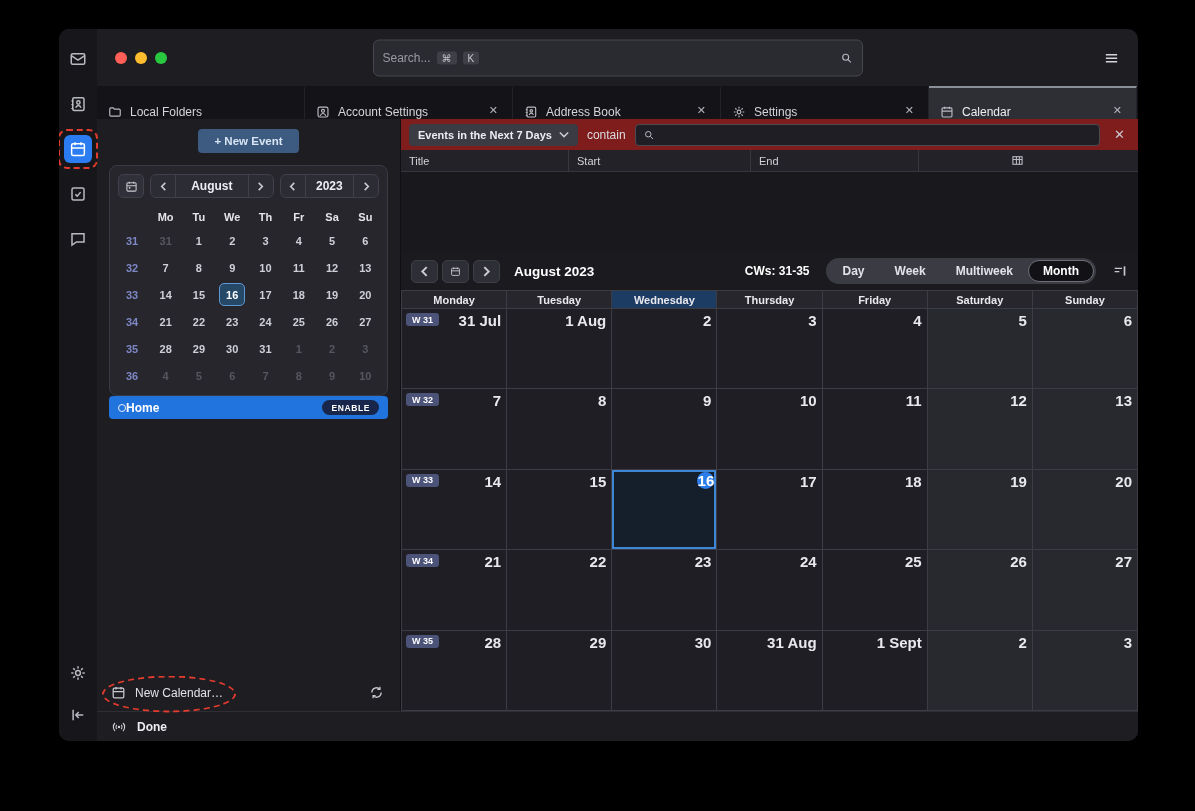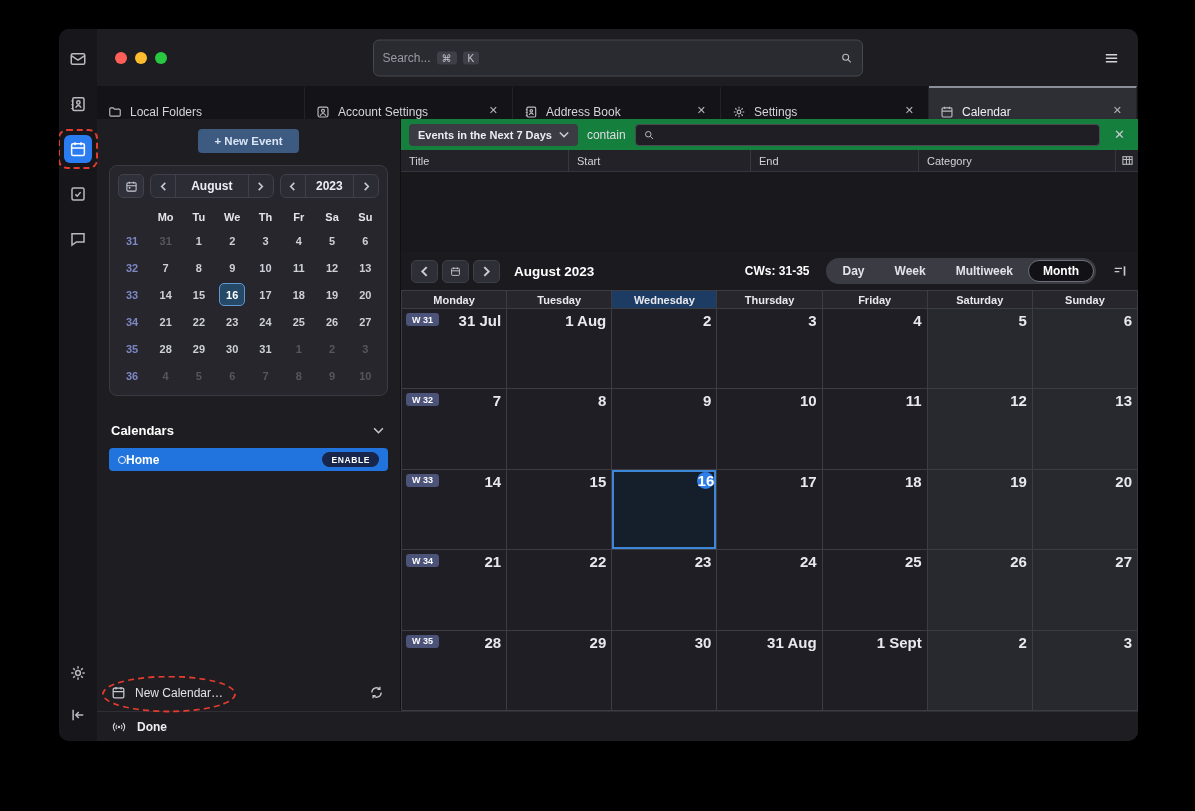--- a/index.html
+++ b/index.html
@@ -85,21 +85,21 @@
 
   .pane-bottom{ margin-top:auto; display:flex; align-items:center; padding:9px 16px 11px 14px; position:relative; }
   .new-cal{ display:flex; align-items:center; gap:9px; color:#e2e2e8; font-size:12px; cursor:pointer; }
   .new-cal svg{ width:15px; height:15px; color:#c9c9d2; }
   .newcal-annotation{ position:absolute; left:5px; top:50%; transform:translateY(-50%); width:134px; height:37px;
     border:2px dashed #e33b2e; border-radius:50%; pointer-events:none; }
   .sync-btn{ margin-left:auto; color:#c9c9d2; cursor:pointer; } .sync-btn svg{ width:15px; height:15px; }
 
   
   .main-area{ flex:1; min-width:0; display:flex; flex-direction:column; background:#1a1a1f; border-left:1px solid #101014; }
-  .filterbar{ height:31px; flex:none; display:flex; align-items:center; gap:9px; padding:0 8px; background:#15803d; }
+  .filterbar{ height:31px; flex:none; display:flex; align-items:center; gap:9px; padding:0 8px; background:#7f1d1d; }
   .filter-dd{ height:22px; background:#3b3b44; border-radius:4px; display:flex; align-items:center; gap:7px;
     padding:0 9px; color:#ececf2; font-size:11px; font-weight:600; cursor:pointer; flex:none; }
   .filter-dd .chev{ color:#c9c9d2; }
   .contain-label{ color:#dcdce2; font-size:12px; flex:none;text-align:center; }
   .filter-search{ flex:1; height:22px; background:#1e1e24; border:1px solid #4a4a53; border-radius:4px;
     display:flex; align-items:center; gap:6px; padding:0 7px; color:#b9b9c2; }
   .filter-search input{ flex:1; background:transparent; border:none; outline:none; color:#fff; font-size:12px; font-family:inherit; }
   .filter-close{ color:#c9c9d2; font-size:13px; padding:0 5px; cursor:pointer; flex:none; }
 
   .etable-head{ height:22px; flex:none; display:grid; grid-template-columns:168px 182px 168px 1fr 22px;
@@ -473,28 +473,20 @@
               </div>
               <div class="mm-cell">
                 <span class="mm-day muted">9</span>
               </div>
               <div class="mm-cell">
                 <span class="mm-day muted">10</span>
               </div>
             </div>
         </div>
 
-        <div class="cals-header">
-          <span>Calendars</span>
-          <span class="chev">
-              <svg viewBox="0 0 12 8" fill="none" stroke="currentColor" stroke-width="1.8" width="11" height="7">
-                <path d="M1 1.5L6 6.5l5-5"></path>
-              </svg>
-            </span>
-        </div>
         <div id="cal-list">
             <div class="cal-item">
               <span class="cal-dot"></span>
               <span>Home</span>
               <span class="cal-badge">ENABLE</span>
             </div>
           </div>
 
         <div class="pane-bottom">
           <div class="new-cal">
@@ -537,21 +529,20 @@
               </span>
             <input type="text" value="" style="">
           </div>
           <span class="filter-close">✕</span>
         </div>
 
         <div class="etable-head" id="etable-head">
             <div class="ecol">Title</div>
             <div class="ecol">Start</div>
             <div class="ecol">End</div>
-            <div class="ecol">Category</div>
             <div class="ecol icon">
               <span>
                 <svg viewBox="0 0 24 24" fill="none" stroke="currentColor" stroke-width="2" width="13" height="13">
                   <rect x="3.5" y="5" width="17" height="14"></rect>
                   <path d="M3.5 10h17M10 5v14M15.5 5v14"></path>
                 </svg>
               </span>
             </div>
           </div>
         <div class="elist"></div>

